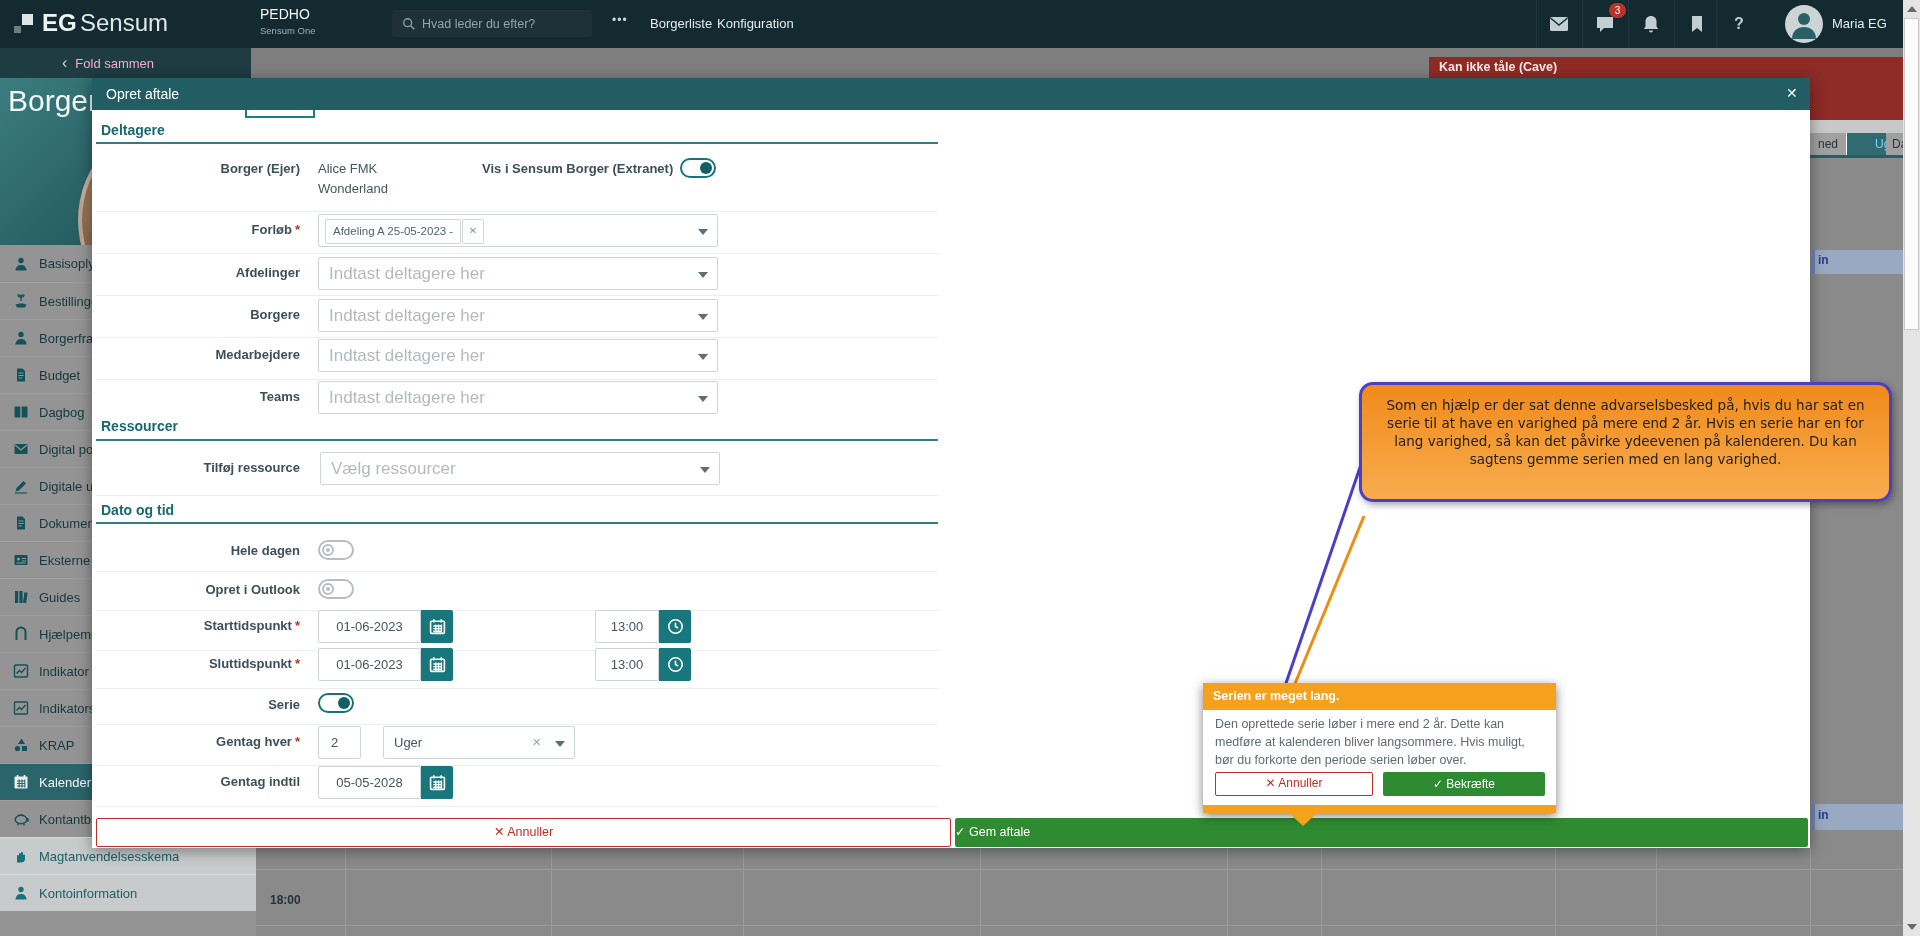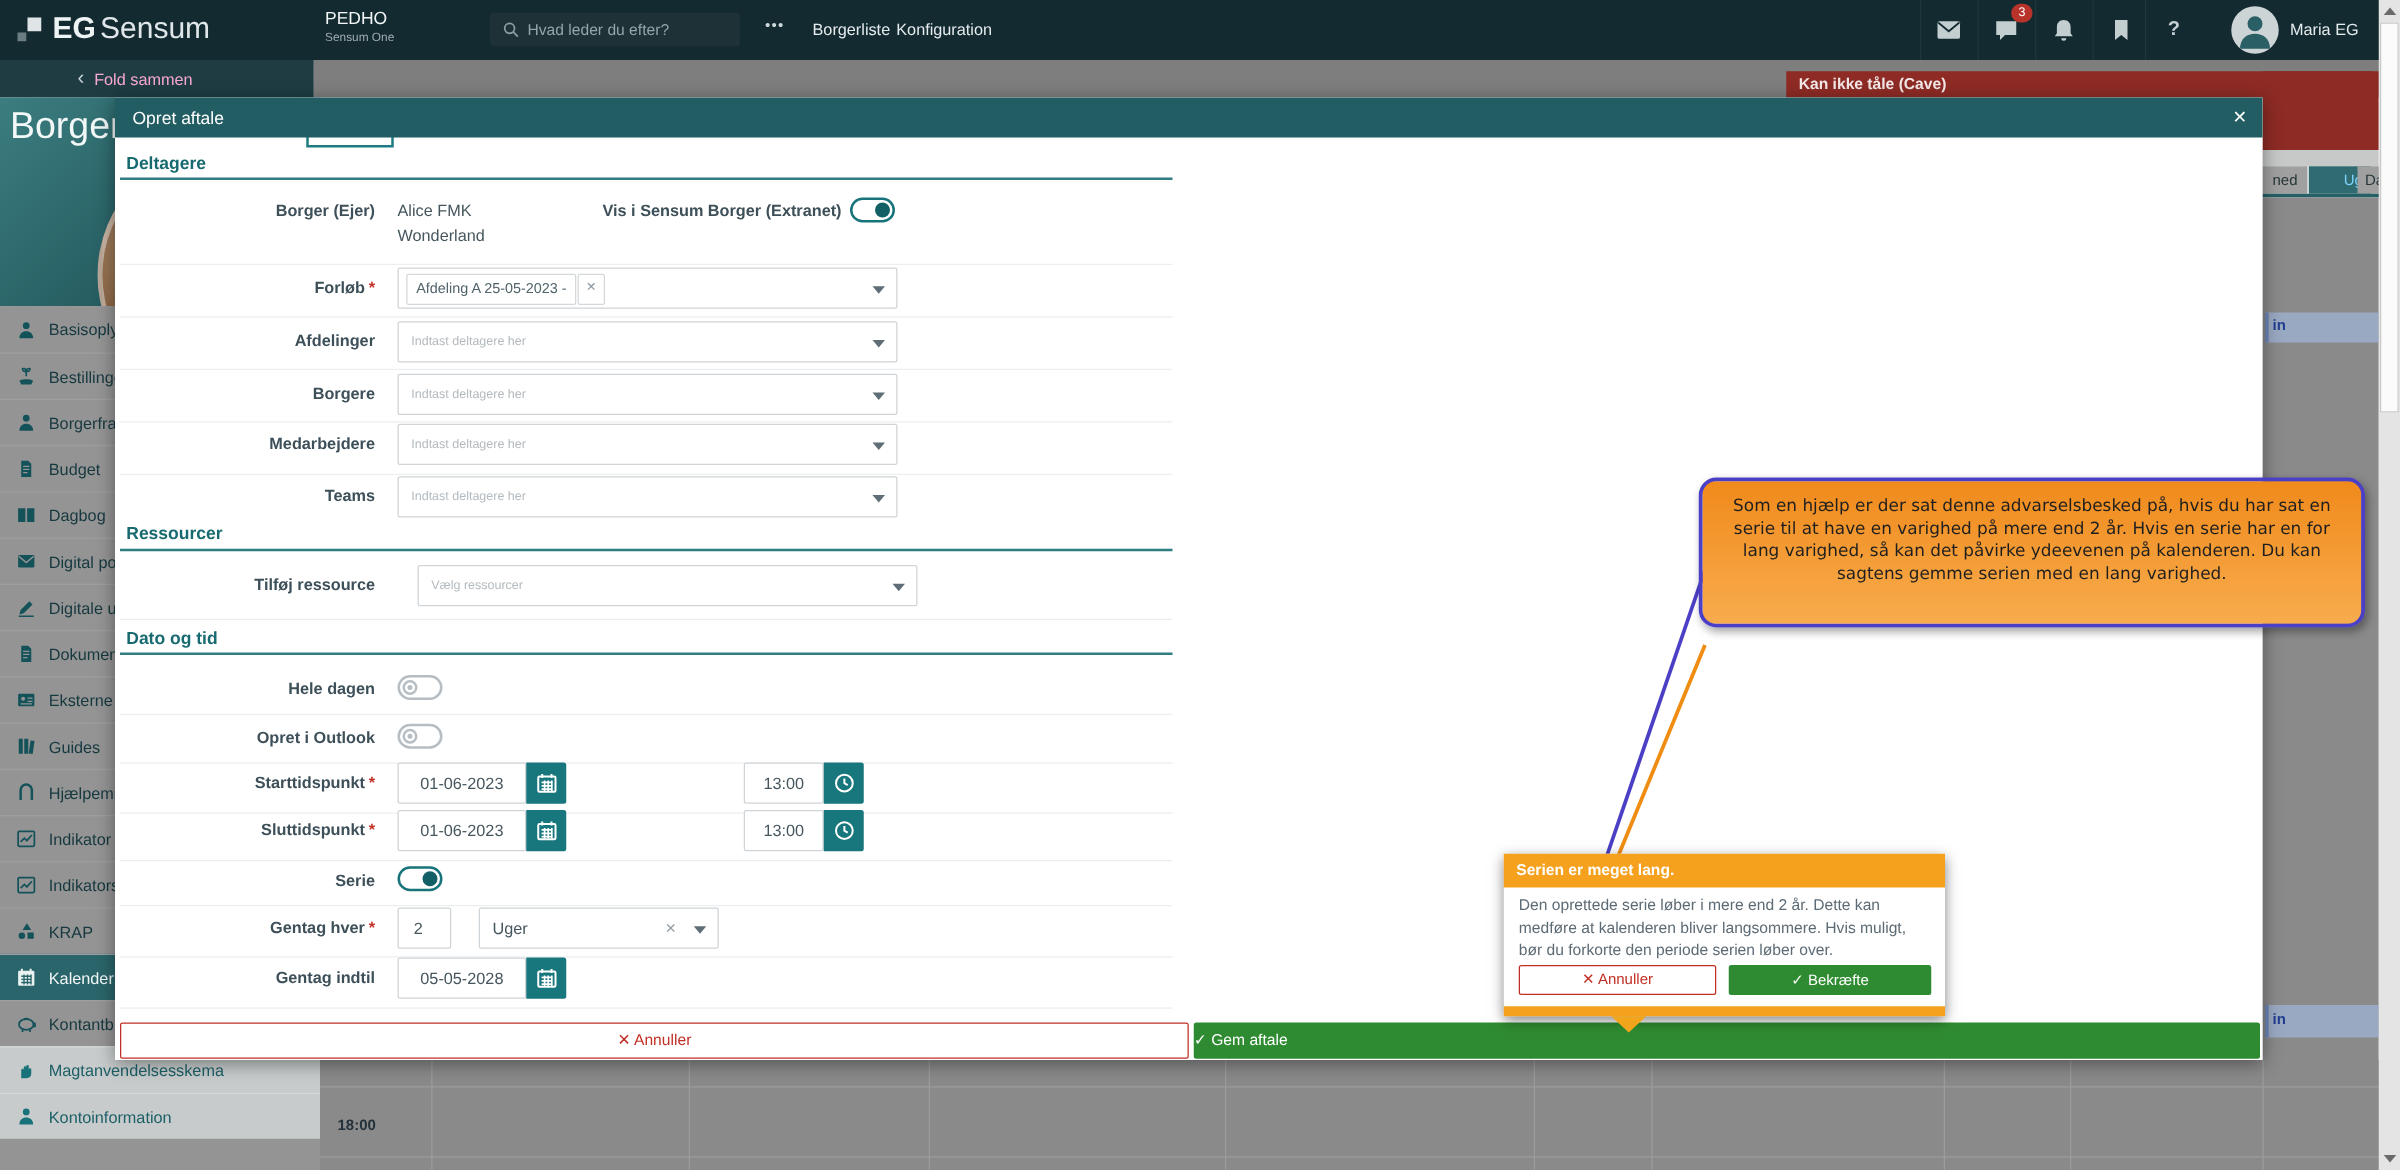--- a/index.html
+++ b/index.html
@@ -18,21 +18,21 @@
   .srow.active{background:#2a656b;}
   .srow.active svg{color:#e9f1f1;}
   .srow.active .slabel{color:#f2f7f7;}
   .srow.light{background:#c7cbcb;border-top-color:#d8dbdb;}
   .srow.light svg{color:#18727a;}
   .srow.light .slabel{color:#1c5f67;}
   
   .lblbox{position:absolute;left:0;width:208px;text-align:right;font-size:13px;font-weight:600;color:#3d4f58;}
   .req{color:#c12e25;margin-left:3px;}
   .inp{position:absolute;border:1px solid #cfd4d8;border-radius:2px;background:#fff;box-sizing:border-box;}
-  .ph{color:#b3babf;font-size:10px;line-height:31px;padding-left:10px;}
+  .ph{color:#b3babf;font-size:17px;line-height:31px;padding-left:10px;}
   .val{color:#46565e;font-size:13px;line-height:31px;}
   .caret{position:absolute;width:0;height:0;border-left:5px solid transparent;border-right:5px solid transparent;border-top:6px solid #5f6e76;}
   .sep{position:absolute;left:4px;width:842px;height:1px;background:#eceeef;}
   .sect{position:absolute;left:9px;font-size:14px;font-weight:700;color:#176a70;}
   .sline{position:absolute;left:4px;width:842px;height:2px;background:#2f7e84;}
   .tbtn{position:absolute;width:32px;height:33px;background:#18767d;border-radius:0 2px 2px 0;
     display:flex;align-items:center;justify-content:center;}
   .toggle{position:absolute;width:36px;height:20px;border:2px solid #b7bec3;border-radius:12px;background:#fff;box-sizing:border-box;}
   .toggle .knob{position:absolute;left:2px;top:2px;width:8px;height:8px;border:2px solid #b7bec3;border-radius:50%;background:#fff;}
   .toggle .knob::after{content:"";position:absolute;left:2px;top:2px;width:4px;height:4px;border-radius:50%;background:#b7bec3;}
@@ -333,21 +333,21 @@
 
     <div class="lblbox" style="top:311px;">Teams</div>
     <div class="inp" style="left:226px;top:303px;width:400px;height:33px;">
       <div class="ph">Indtast deltagere her</div>
       <div class="caret" style="left:379px;top:14px;"></div>
     </div>
 
     <span class="sect" style="top:340px;">Ressourcer</span>
     <div class="sline" style="top:361px;"></div>
     <div class="lblbox" style="top:382px;">Tilføj ressource</div>
-    <div class="inp" style="left:242px;top:374px;width:400px;height:33px;">
+    <div class="inp" style="left:228px;top:374px;width:400px;height:33px;">
       <div class="ph">Vælg ressourcer</div>
       <div class="caret" style="left:379px;top:14px;"></div>
     </div>
     <div class="sep" style="top:417px;"></div>
 
     <span class="sect" style="top:424px;">Dato og tid</span>
     <div class="sline" style="top:444px;"></div>
 
     <div class="lblbox" style="top:465px;">Hele dagen</div>
     <div class="toggle" style="left:226px;top:462px;">

